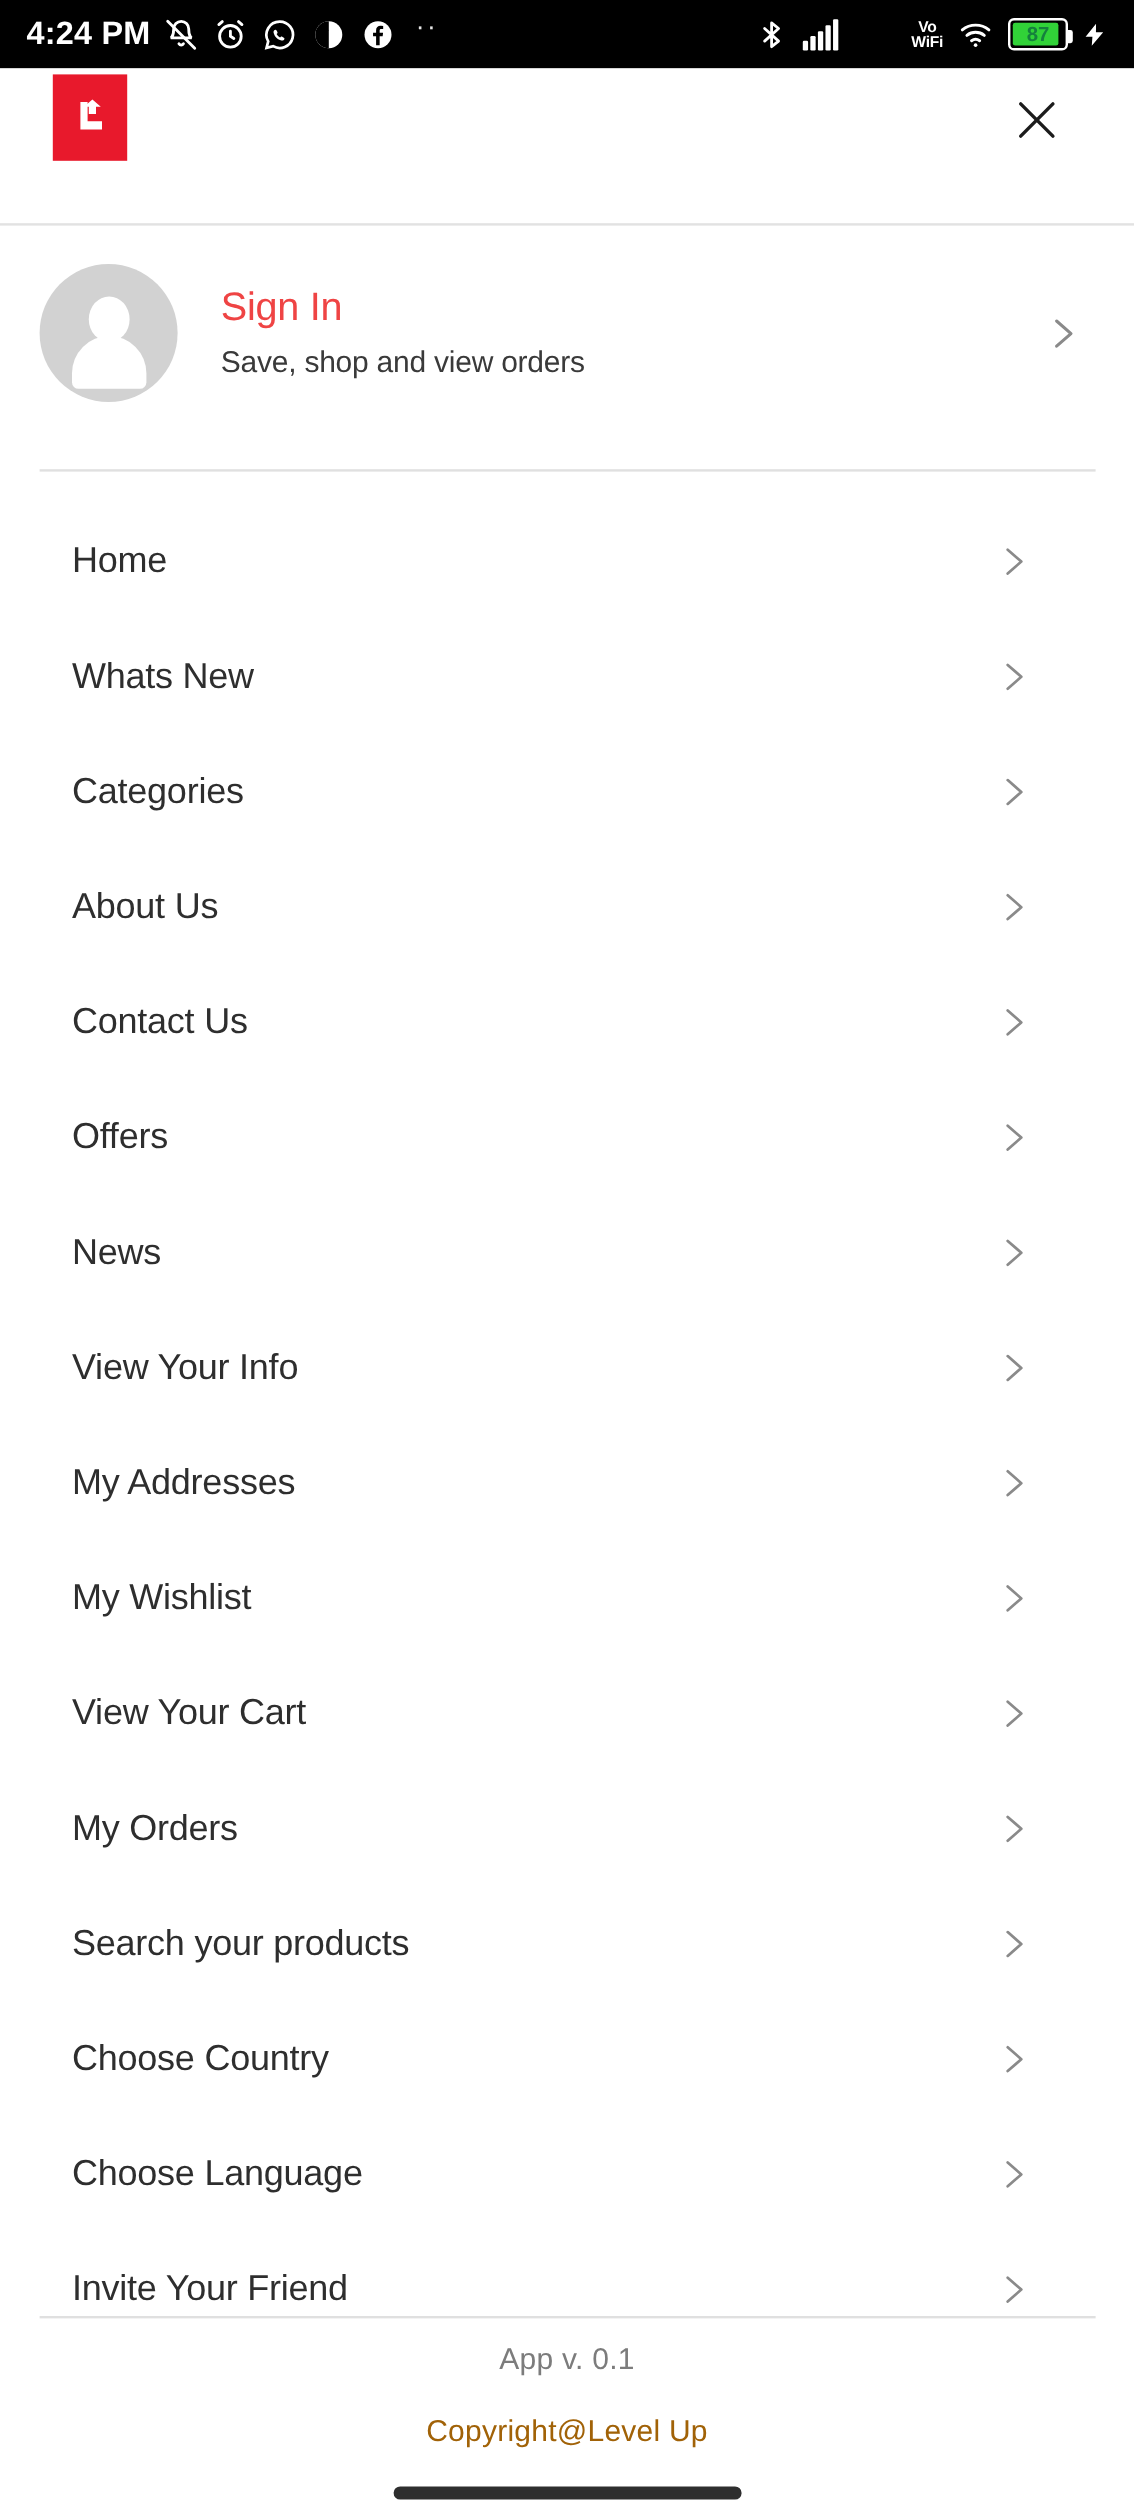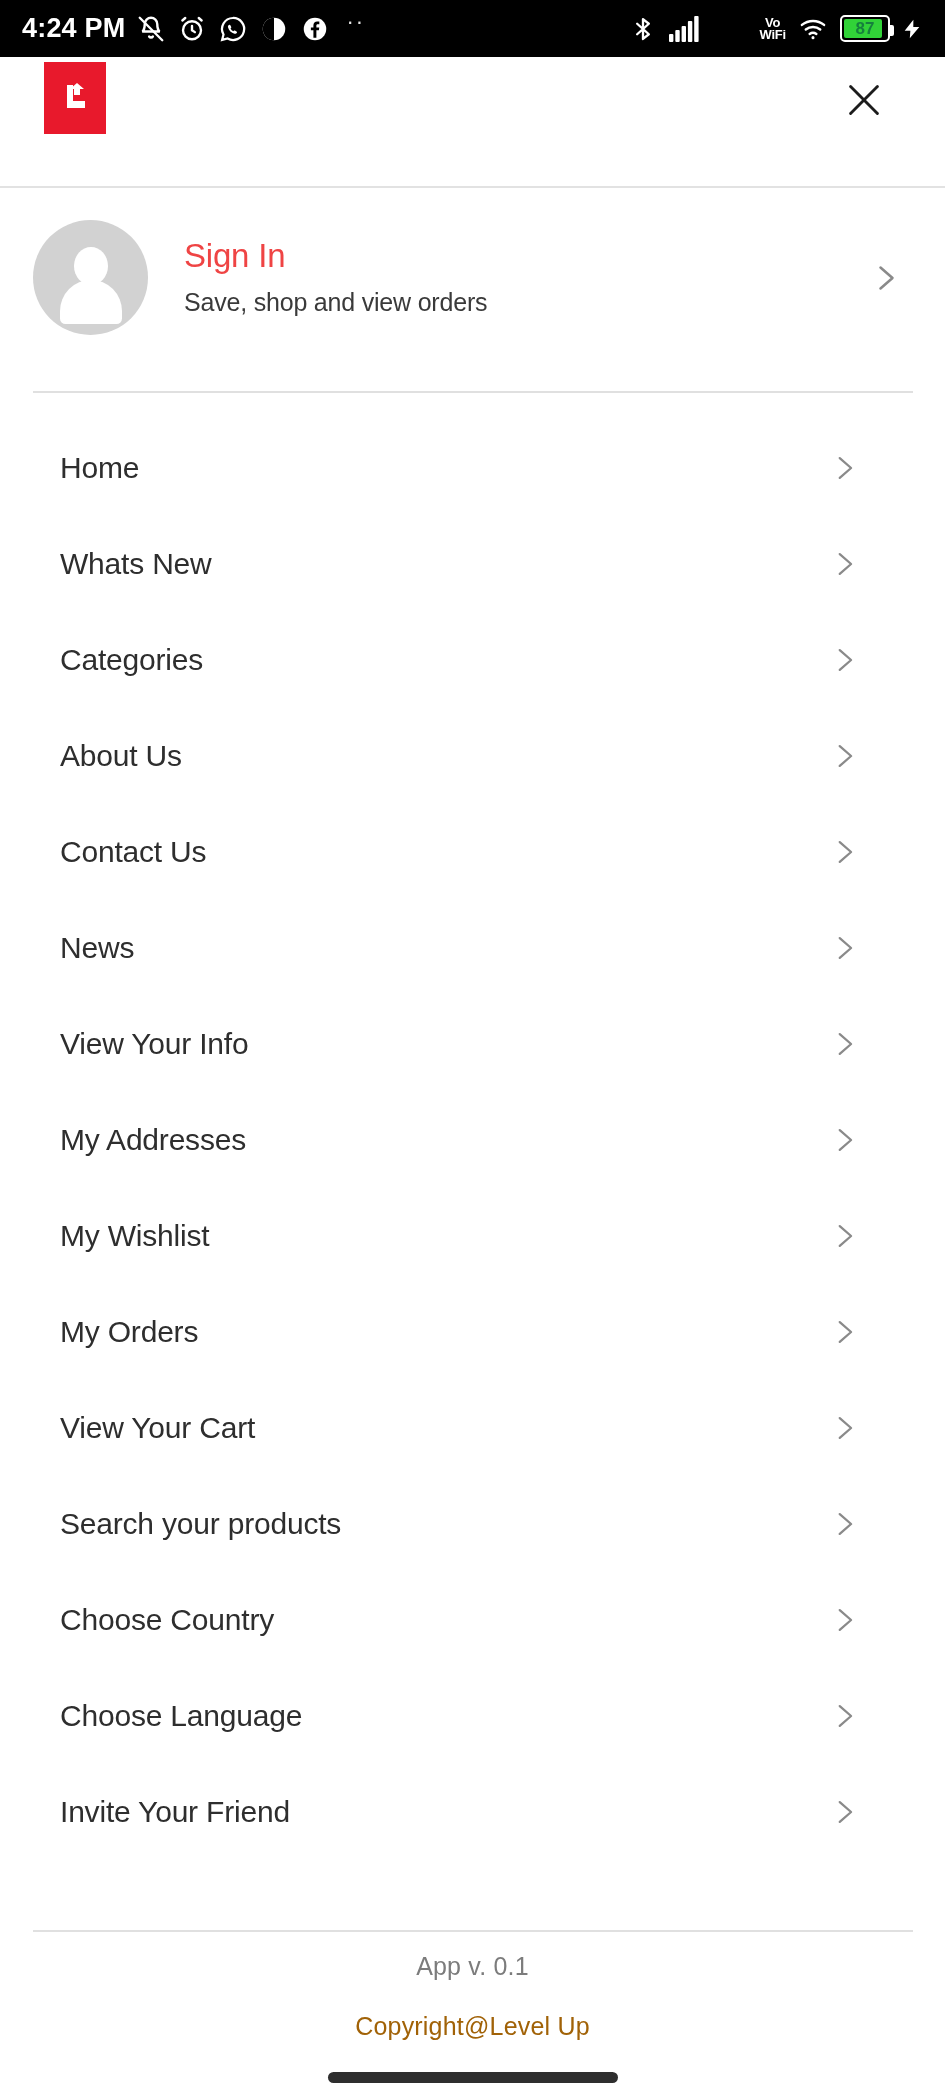--- a/index.html
+++ b/index.html
@@ -281,20 +281,28 @@
       </div>
       <div class="menu-item">
         <span class="menu-label">Contact Us</span>
         <span class="menu-chev">
           <svg class="chev" width="34" height="34" viewBox="0 0 24 24" fill="none" stroke="#8a8a8a" stroke-width="1.6" stroke-linecap="round" stroke-linejoin="round">
             <polyline points="9,5 17,12 9,19"></polyline>
           </svg>
         </span>
       </div>
       <div class="menu-item">
+        <span class="menu-label">Offers</span>
+        <span class="menu-chev">
+          <svg class="chev" width="34" height="34" viewBox="0 0 24 24" fill="none" stroke="#8a8a8a" stroke-width="1.6" stroke-linecap="round" stroke-linejoin="round">
+            <polyline points="9,5 17,12 9,19"></polyline>
+          </svg>
+        </span>
+      </div>
+      <div class="menu-item">
         <span class="menu-label">News</span>
         <span class="menu-chev">
           <svg class="chev" width="34" height="34" viewBox="0 0 24 24" fill="none" stroke="#8a8a8a" stroke-width="1.6" stroke-linecap="round" stroke-linejoin="round">
             <polyline points="9,5 17,12 9,19"></polyline>
           </svg>
         </span>
       </div>
       <div class="menu-item">
         <span class="menu-label">View Your Info</span>
         <span class="menu-chev">
@@ -313,29 +321,29 @@
       </div>
       <div class="menu-item">
         <span class="menu-label">My Wishlist</span>
         <span class="menu-chev">
           <svg class="chev" width="34" height="34" viewBox="0 0 24 24" fill="none" stroke="#8a8a8a" stroke-width="1.6" stroke-linecap="round" stroke-linejoin="round">
             <polyline points="9,5 17,12 9,19"></polyline>
           </svg>
         </span>
       </div>
       <div class="menu-item">
+        <span class="menu-label">View Your Cart</span>
+        <span class="menu-chev">
+          <svg class="chev" width="34" height="34" viewBox="0 0 24 24" fill="none" stroke="#8a8a8a" stroke-width="1.6" stroke-linecap="round" stroke-linejoin="round">
+            <polyline points="9,5 17,12 9,19"></polyline>
+          </svg>
+        </span>
+      </div>
+      <div class="menu-item">
         <span class="menu-label">My Orders</span>
-        <span class="menu-chev">
-          <svg class="chev" width="34" height="34" viewBox="0 0 24 24" fill="none" stroke="#8a8a8a" stroke-width="1.6" stroke-linecap="round" stroke-linejoin="round">
-            <polyline points="9,5 17,12 9,19"></polyline>
-          </svg>
-        </span>
-      </div>
-      <div class="menu-item">
-        <span class="menu-label">View Your Cart</span>
         <span class="menu-chev">
           <svg class="chev" width="34" height="34" viewBox="0 0 24 24" fill="none" stroke="#8a8a8a" stroke-width="1.6" stroke-linecap="round" stroke-linejoin="round">
             <polyline points="9,5 17,12 9,19"></polyline>
           </svg>
         </span>
       </div>
       <div class="menu-item">
         <span class="menu-label">Search your products</span>
         <span class="menu-chev">
           <svg class="chev" width="34" height="34" viewBox="0 0 24 24" fill="none" stroke="#8a8a8a" stroke-width="1.6" stroke-linecap="round" stroke-linejoin="round">

